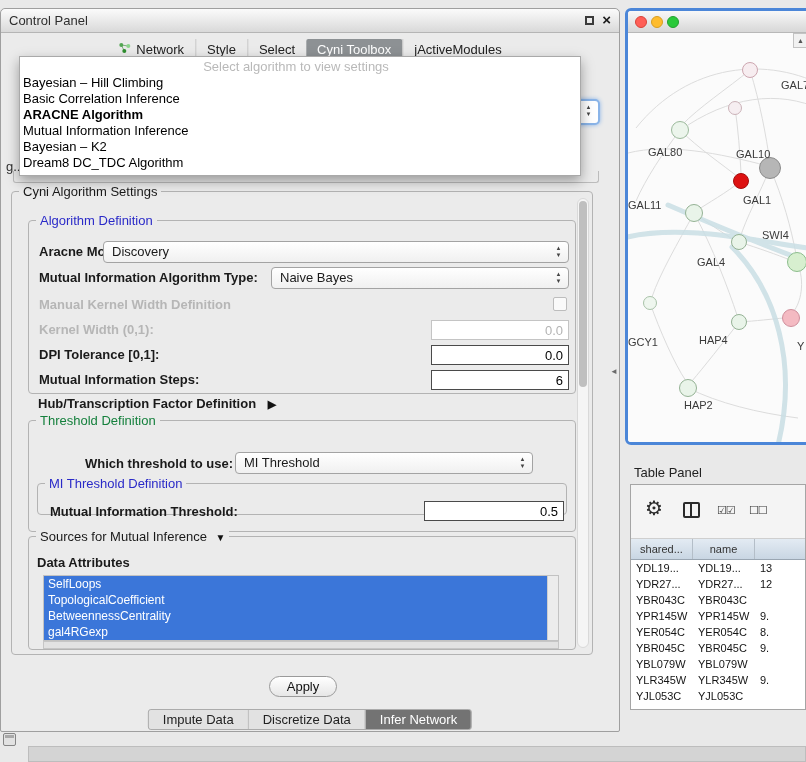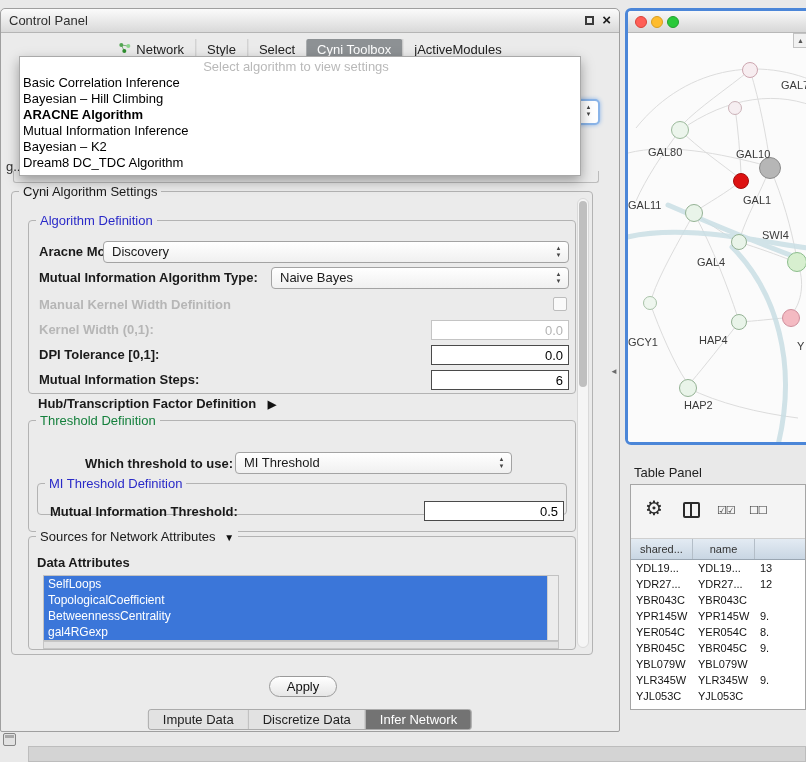--- a/index.html
+++ b/index.html
@@ -55,21 +55,21 @@
   .lbl-dpi { left:10px; top:126px; } .inp-dpi { left:402px; top:124px; width:138px; }
   .lbl-misteps { left:10px; top:151px; } .inp-misteps { left:402px; top:149px; width:138px; }
 
   .hub-row { position:absolute; left:26px; top:204px; font-weight:bold; font-size:13px; }
   .tri-right { font-size:11px; margin-left:8px; color:#111; }
   .tri-down { font-size:10px; margin-left:5px; color:#111; }
 
   
   .threshold-group { left:16px; top:228px; width:548px; height:112px; }
   .threshold-group > .group-label { color:#15803d; }
-  .lbl-which { left:56px; top:35px; } .cmb-which { left:206px; top:31px; width:277px; }
+  .lbl-which { left:56px; top:35px; } .cmb-which { left:206px; top:31px; width:298px; }
   .mi-subgroup { left:8px; top:62px; width:530px; height:32px; }
   .mi-subgroup > .group-label { color:#2a2ac8; }
   .lbl-mithresh { left:12px; top:20px; } .inp-mithresh { left:386px; top:17px; width:140px; }
 
   
   .sources-group { left:16px; top:344px; width:548px; height:114px; }
   .lbl-dataattrs { left:8px; top:18px; font-weight:bold; font-size:13px; position:absolute; }
   .attr-list { position:absolute; left:14px; top:38px; width:516px; height:66px; background:#fff; border:1px solid #c2c2c2; overflow:hidden; }
   .attr-item { height:16px; line-height:16px; background:#3b76d9; color:#fff; font-size:12px; padding-left:4px; width:calc(100% - 11px); white-space:nowrap; }
   .attr-vsb { position:absolute; right:0; top:0; width:11px; height:100%; background:#ececec; border-left:1px solid #cfcfcf; }
@@ -167,22 +167,22 @@
     <div class="combo-frag">
       <span class="stepper">
           <span>▲</span>
           <span>▼</span>
         </span>
     </div>
 
     <div class="algo-popup">
       <div class="popup-placeholder">Select algorithm to view settings</div>
       <div>
+          <div class="popup-item">Bayesian – Hill Climbing</div>
           <div class="popup-item">Basic Correlation Inference</div>
-          <div class="popup-item">Bayesian – Hill Climbing</div>
           <div class="popup-item sel">ARACNE Algorithm</div>
           <div class="popup-item">Mutual Information Inference</div>
           <div class="popup-item">Bayesian – K2</div>
           <div class="popup-item">Dream8 DC_TDC Algorithm</div>
         </div>
     </div>
 
     <div class="group settings-group">
       <span class="group-label">Cyni Algorithm Settings</span>
 
@@ -243,21 +243,21 @@
 
         <div class="group mi-subgroup">
           <span class="group-label">MI Threshold Definition</span>
           <span class="flabel lbl-mithresh">Mutual Information Threshold:</span>
           <input class="tinput inp-mithresh" value="0.5" style="">
         </div>
       </div>
 
       <div class="group sources-group">
         <span class="group-label">
-          <span>Sources for Network Attributes</span>
+          <span>Sources for Mutual Inference</span>
           <span class="tri-down">▼</span>
         </span>
         <span class="lbl-dataattrs">Data Attributes</span>
         <div class="attr-list">
           <div class="attr-item">SelfLoops</div>
             <div class="attr-item">TopologicalCoefficient</div>
             <div class="attr-item">BetweennessCentrality</div>
             <div class="attr-item">gal4RGexp</div>
             <div class="attr-vsb"></div>
         </div>

